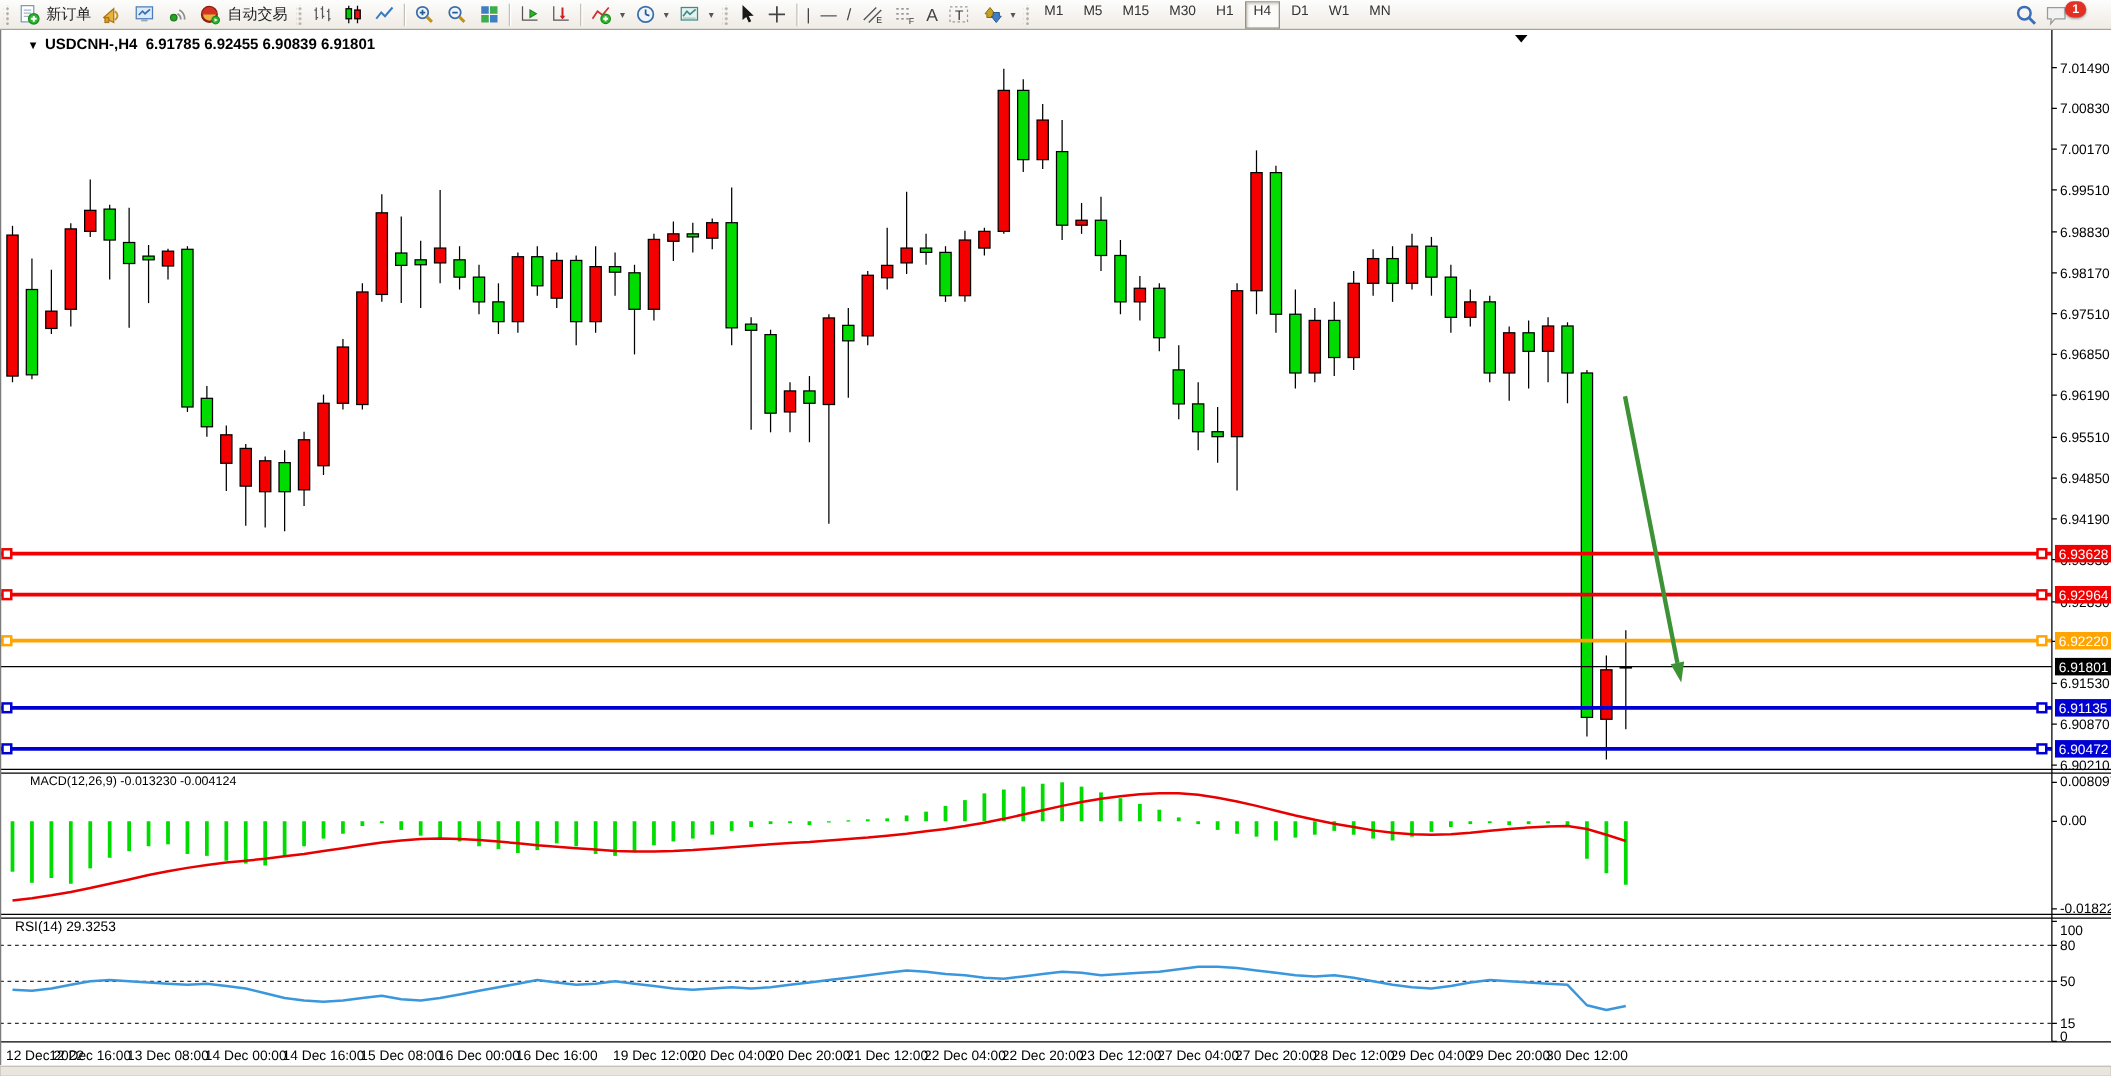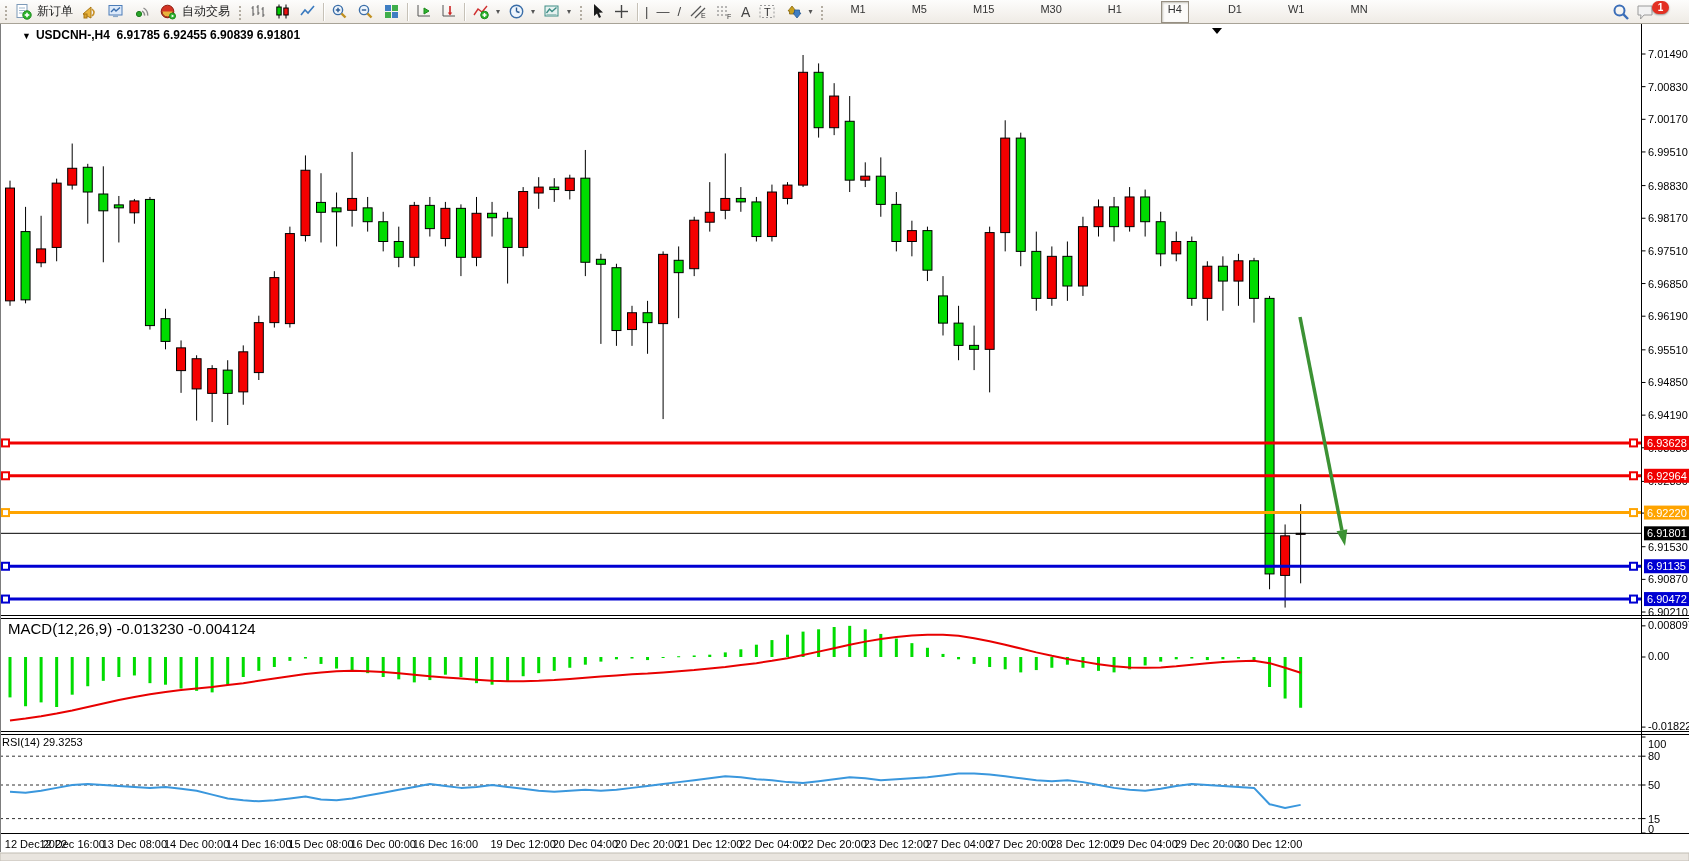--- a/index.html
+++ b/index.html
@@ -8,33 +8,33 @@
   #toolbar{position:absolute;left:0;top:0;width:1689px;height:23px;z-index:5;
            background:linear-gradient(#fdfdfc,#efebe5);border-bottom:1px solid #a8a397;
            display:flex;align-items:center;font-size:12px;color:#222}
   .grip{width:5px;height:16px;margin:0 3px;
         background-image:radial-gradient(circle,#b3ada2 1px,transparent 1.2px);
         background-size:4px 4px;background-position:1px 1px}
   .sep{width:1px;height:18px;background:#c6c1b7;margin:0 3px;box-shadow:1px 0 0 #fff}
   .tb-btn{display:flex;align-items:center;gap:5px;height:20px;padding:0 3px;border:1px solid transparent;border-radius:2px}
   .tb-btn svg{display:block}
   .dd{font-size:8px;color:#555;margin-left:1px}
-  .tf-btn{height:18px;padding:1px 6px;font-size:11px;color:#333;border:1px solid transparent;margin:0 16px}
+  .tf-btn{height:18px;padding:1px 6px;font-size:11px;color:#333;border:1px solid transparent;margin:0 1px}
   .tf-btn.active{background:#fcfbf9;border:1px solid #968f82;box-shadow:inset 1px 1px 2px rgba(90,85,70,.35)}
   .glyph{font-size:13px;color:#444;line-height:1}
   #right-icons{margin-left:auto;display:flex;align-items:center;gap:6px;padding-right:10px}
   #chat-badge{position:relative;top:-4px;left:-10px;min-width:13px;height:13px;border-radius:8px;background:#e33022;
               color:#fff;font-size:10px;font-weight:bold;text-align:center;line-height:13px;padding:0 2px;
               box-shadow:0 1px 2px rgba(0,0,0,.4)}
   
   .pane-label{position:absolute;z-index:3;color:#000;white-space:pre}
   #chart-title{left:22px;top:28px;font-size:12px;font-weight:bold}
   #chart-title .tri{font-size:9px;margin-right:5px}
-  #macd-label{left:8px;top:620px;font-size:15px}
-  #rsi-label{left:2px;top:736px;font-size:11px}
+  #macd-label{left:24px;top:620px;font-size:10px}
+  #rsi-label{left:12px;top:736px;font-size:11px}
   #chart-svg{position:absolute;left:0;top:0;z-index:1}
 </style>
 </head>
 <body>
 
 <div id="toolbar">
   <span class="grip"></span>
 
   <div class="tb-btn">
     <svg width="17" height="17">

